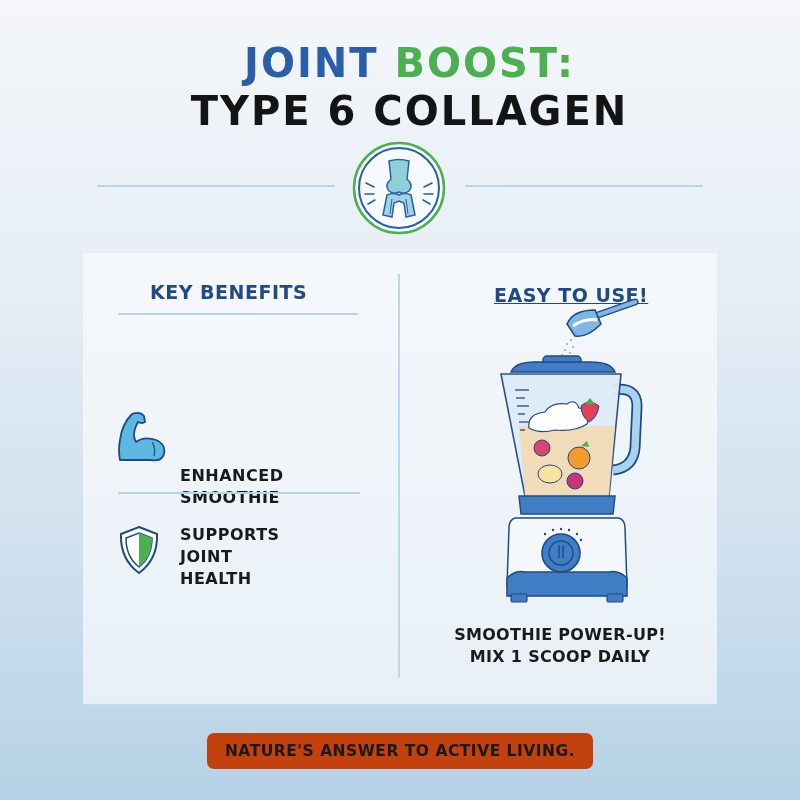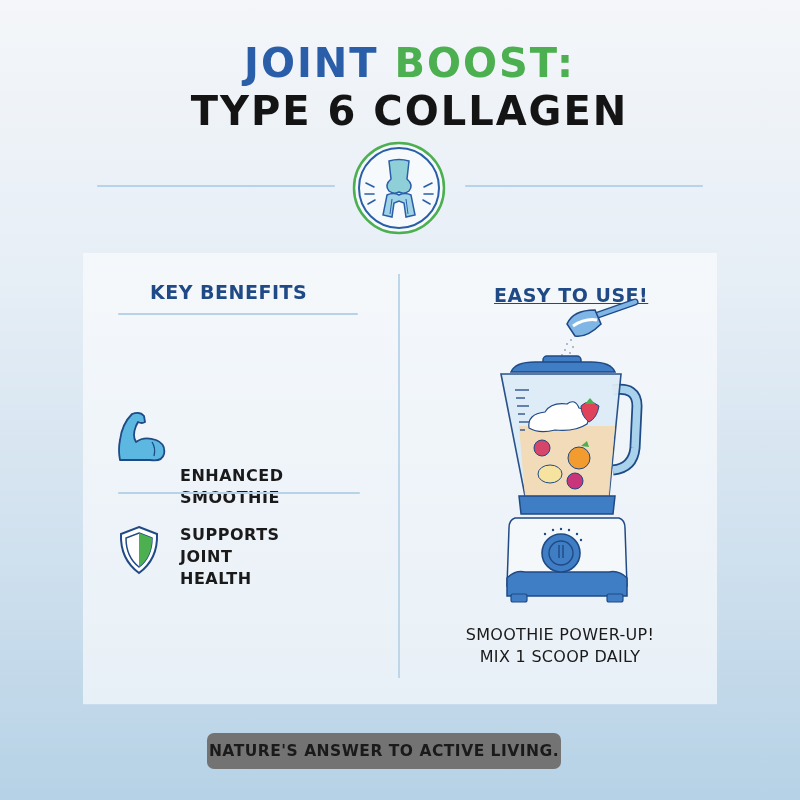--- a/index.html
+++ b/index.html
@@ -16,23 +16,23 @@
   .emblem{position:absolute;left:352px;top:141px;width:94px;height:94px;}
   .panel{position:absolute;left:83px;top:253px;width:634px;height:451px;
     background:linear-gradient(180deg,#f5f8fb 0%,#e8f0f7 100%);
     border-bottom:1px solid #c9dced;}
   .vdiv{position:absolute;left:398px;top:274px;width:2px;height:404px;background:#bdd6ea;}
   .sechead{position:absolute;font-weight:700;color:#1f4a85;font-size:19px;letter-spacing:0.5px;
     font-family:"DejaVu Sans","Liberation Sans",sans-serif;text-align:center;}
   .benefit-label{position:absolute;font-weight:700;color:#1a1a1a;font-size:16px;line-height:22px;letter-spacing:0.5px;
     font-family:"DejaVu Sans","Liberation Sans",sans-serif;}
   .icon{position:absolute;}
-  .caption{position:absolute;left:430px;width:260px;text-align:center;font-weight:400;color:#1a1a1a;
+  .caption{position:absolute;left:430px;width:260px;text-align:center;font-weight:700;color:#1a1a1a;
     font-size:16px;line-height:22px;letter-spacing:0.3px;font-family:"DejaVu Sans","Liberation Sans",sans-serif;}
-  .tagline{position:absolute;left:207px;top:733px;width:354px;height:36px;background:#737373;border-radius:7px;
+  .tagline{position:absolute;left:207px;top:733px;width:386px;height:36px;background:#c2410c;border-radius:7px;
     display:flex;align-items:center;justify-content:center;font-weight:700;font-size:15.5px;color:#1a1a1a;
     letter-spacing:0.5px;font-family:"DejaVu Sans","Liberation Sans",sans-serif;}
 </style>
 </head>
 <body>
 
 <div class="title t1">
   <span class="blue">JOINT</span>
   <span class="green">BOOST:</span>
 </div>

